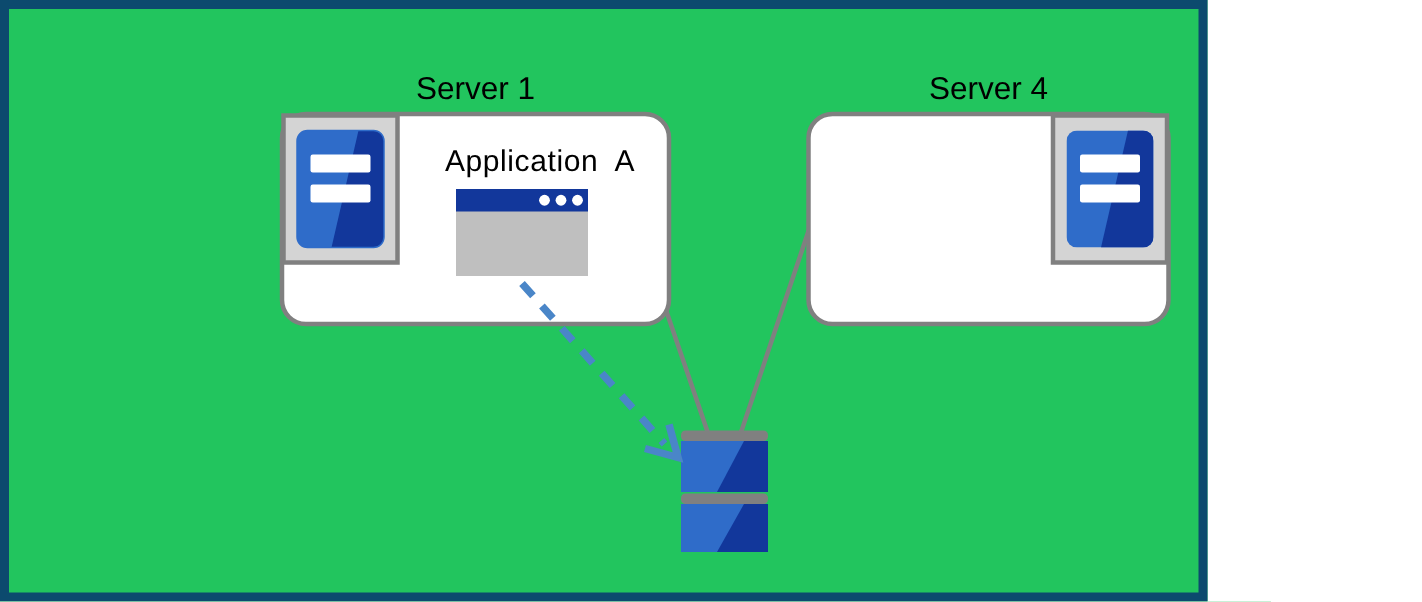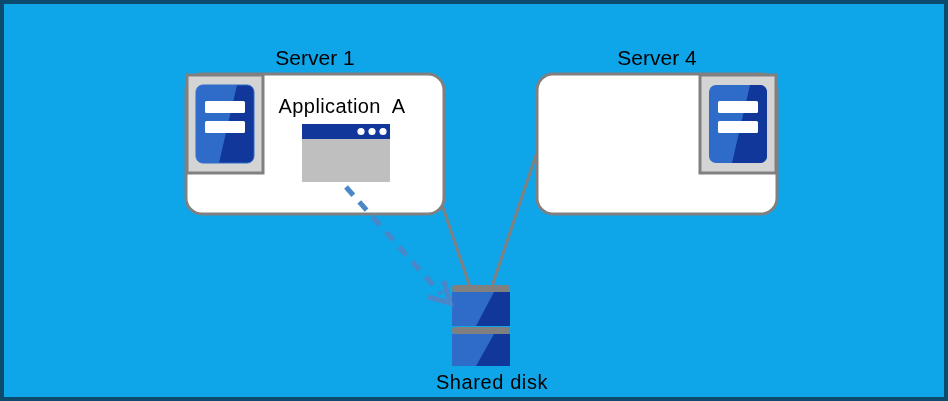--- a/index.html
+++ b/index.html
@@ -6,24 +6,24 @@
   html, body {
     margin: 0;
     padding: 0;
     background: #ffffff;
   }
   body {
     font-family: "Liberation Sans", sans-serif;
   }
   #canvas {
     position: relative;
-    width: 948px;
+    width: 805px;
     height: 401px;
-    background: #0ea5e9;
-    border: 4px solid #0c4a6e;
+    background: #22c55e;
+    border: 6px solid #0c4a6e;
     box-sizing: border-box;
     overflow: hidden;
   }
   #diagram-svg {
     position: absolute;
     left: 0;
     top: 0;
     width: 948px;
     height: 401px;
   }
@@ -42,21 +42,21 @@
     font-size: 21px;
   }
   #server2-title {
     left: 533px;
     top: 42px;
     width: 240px;
     text-align: center;
     font-size: 21px;
   }
   #app-title {
-    left: 248px;
+    left: 264px;
     top: 91px;
     width: 180px;
     text-align: center;
     font-size: 20px;
     letter-spacing: 0.4px;
   }
   #disk-title {
     left: 398px;
     top: 367px;
     width: 180px;
@@ -157,15 +157,14 @@
       <path d="M 424 293 L 446 299 L 440 277" fill="none" stroke="#4a86c8" stroke-width="5" stroke-linecap="butt" stroke-linejoin="miter"></path>
     </g>
   </svg>
 
   <div class="dgm-label" id="server1-title">Server 1</div>
 
   <div class="dgm-label" id="server2-title">Server 4</div>
 
   <div class="dgm-label" id="app-title">Application  A</div>
 
-  <div class="dgm-label" id="disk-title">Shared disk</div>
 
 </div>
 
 </body></html>

